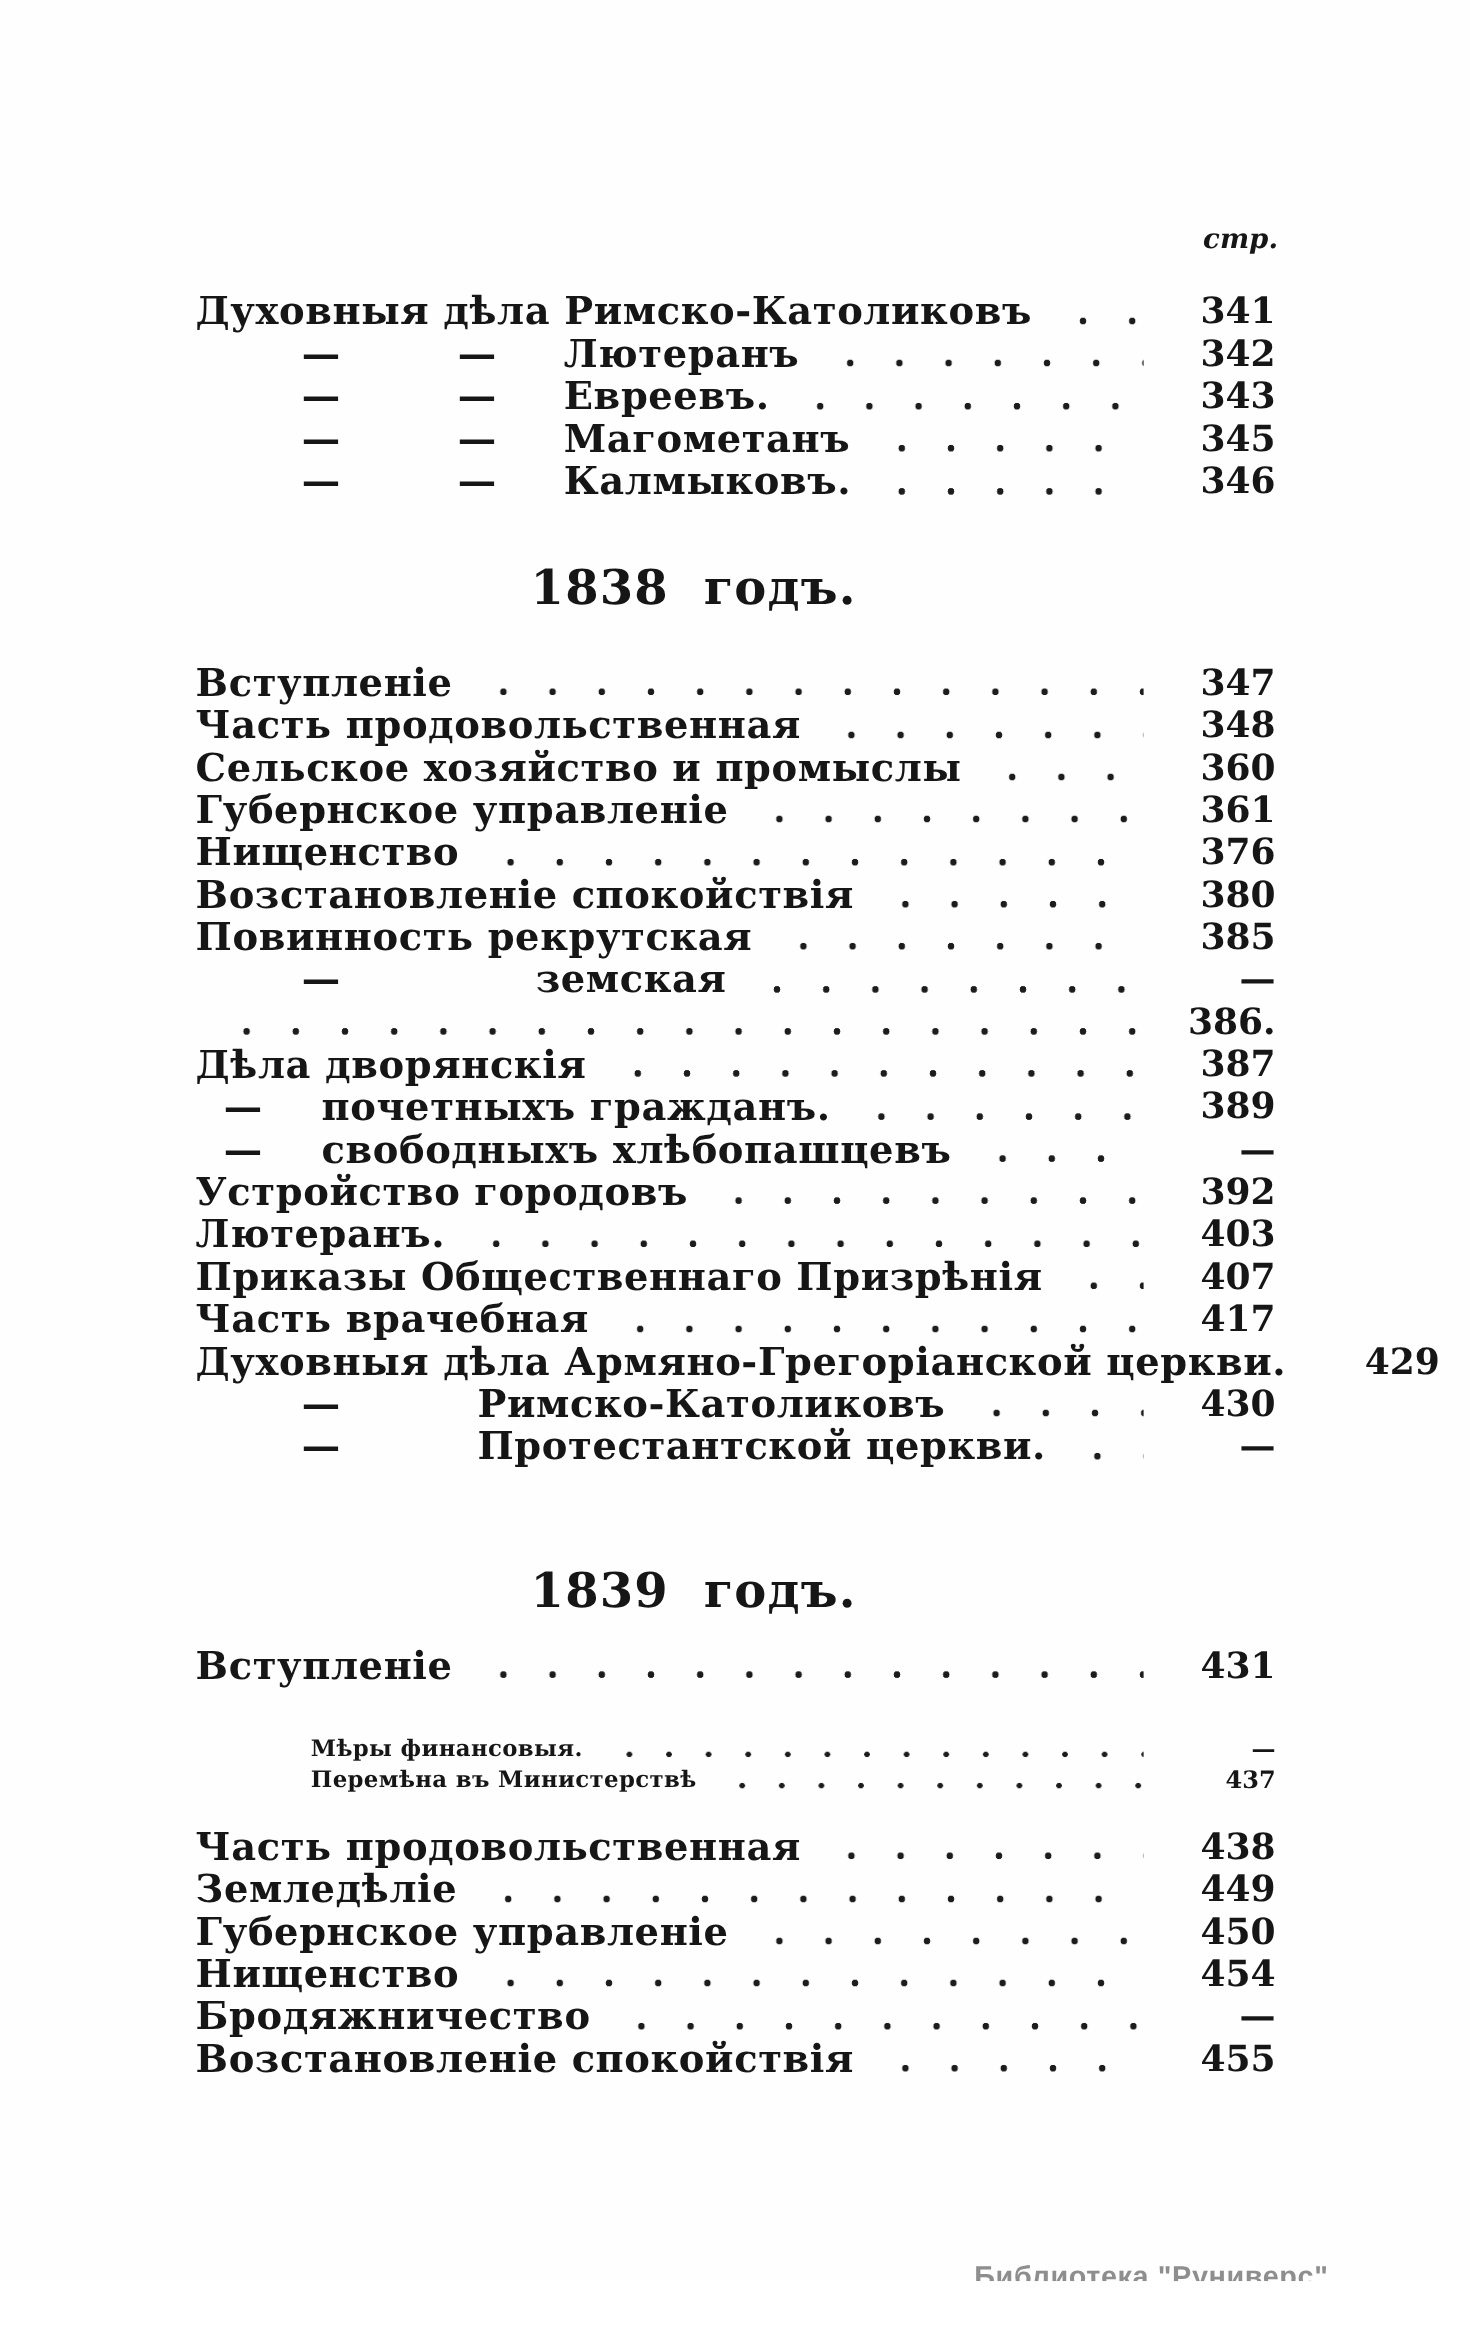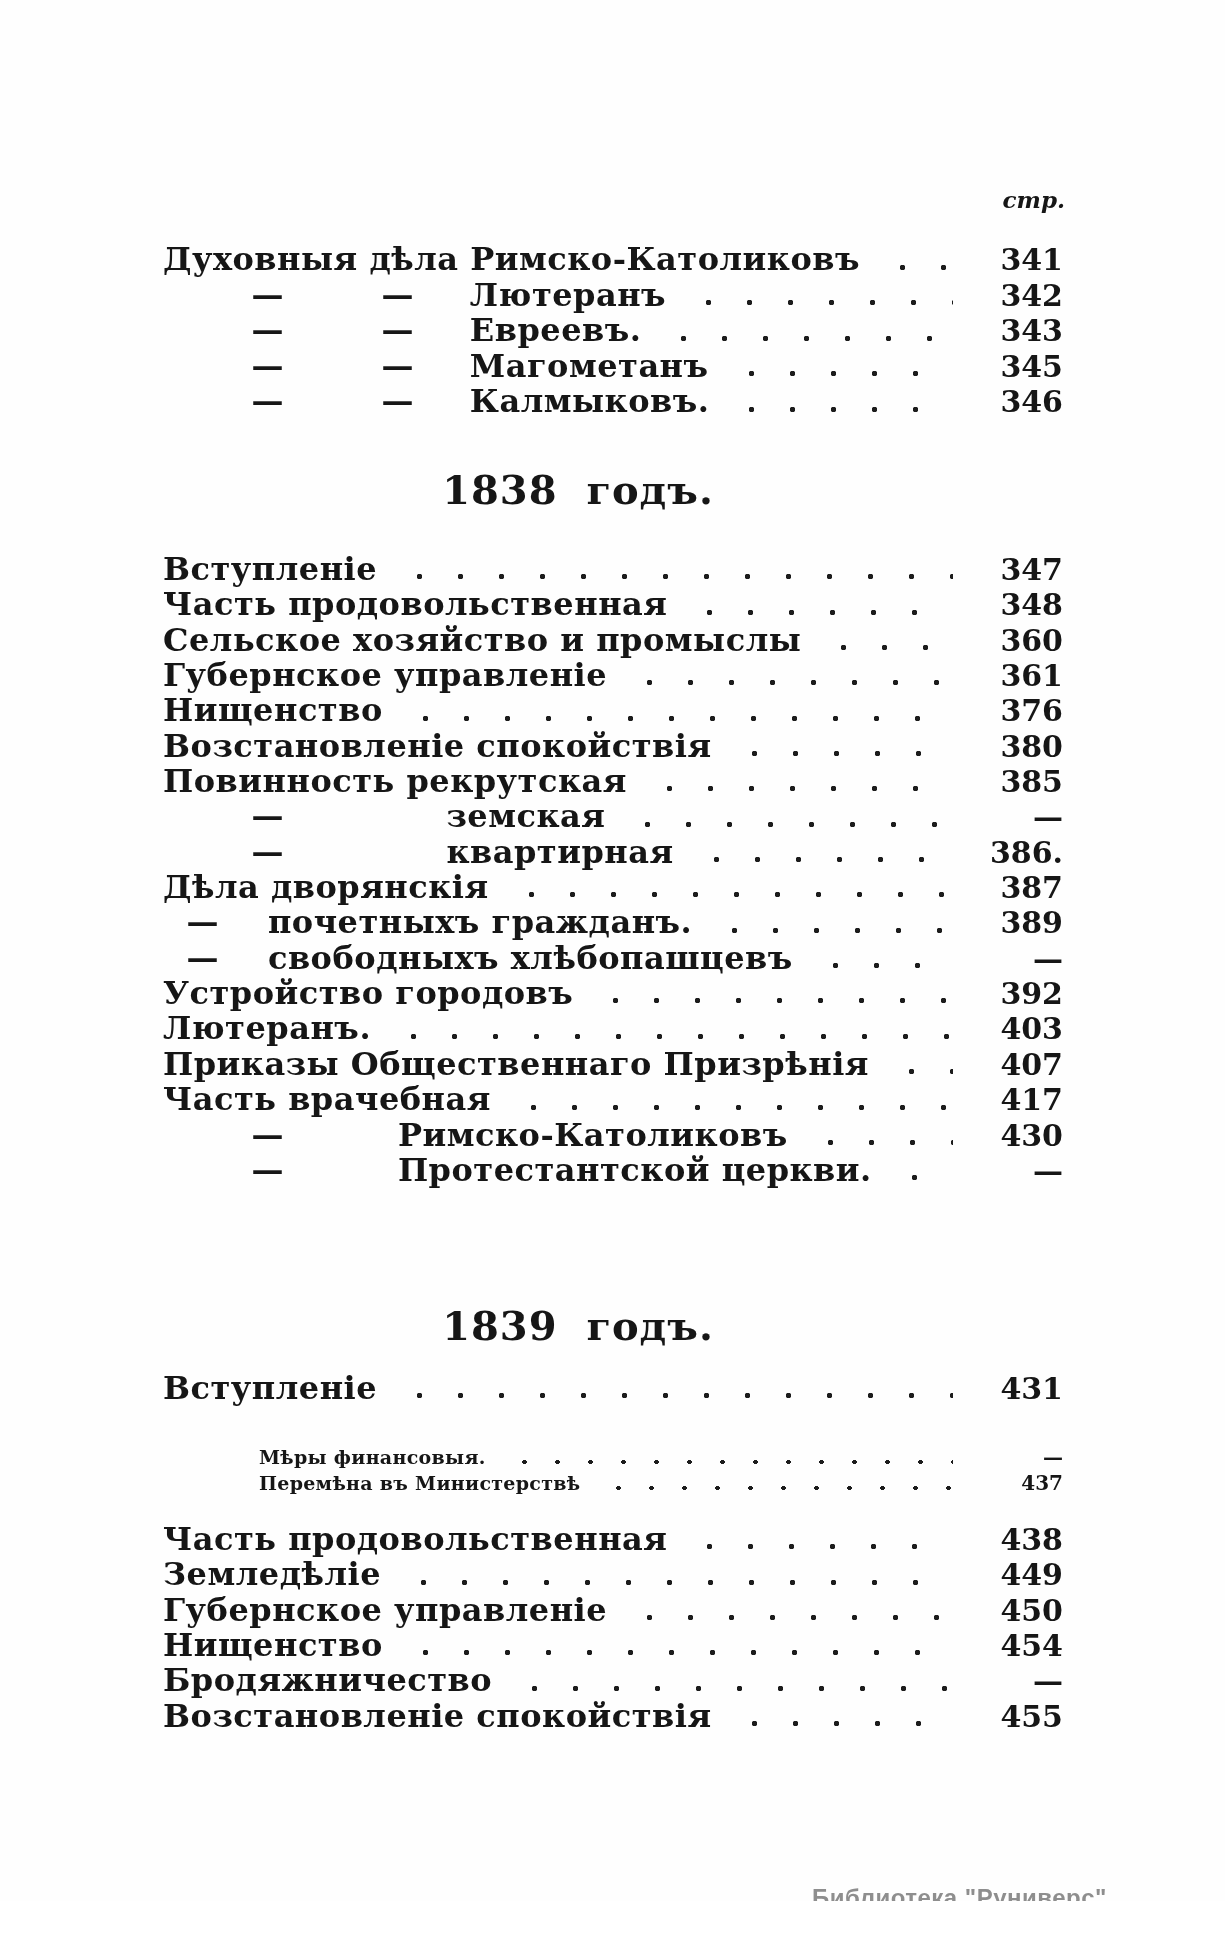--- a/index.html
+++ b/index.html
@@ -144,21 +144,20 @@
         <span class="lbl">Повинность рекрутская</span>
         <span class="leader"></span>
         <span class="num">385</span>
       </div>
     <div class="row">
         <span class="lbl">    —     земская</span>
         <span class="leader"></span>
         <span class="num">—</span>
       </div>
     <div class="row">
-        <span class="lbl">    —     квартирная</span>
         <span class="leader"></span>
         <span class="num">386.</span>
       </div>
     <div class="row">
         <span class="lbl">Дѣла дворянскія</span>
         <span class="leader"></span>
         <span class="num">387</span>
       </div>
     <div class="row">
         <span class="lbl">  —  почетныхъ гражданъ.</span>
@@ -184,20 +183,25 @@
         <span class="lbl">Приказы Общественнаго Призрѣнія</span>
         <span class="leader"></span>
         <span class="num">407</span>
       </div>
     <div class="row">
         <span class="lbl">Часть врачебная</span>
         <span class="leader"></span>
         <span class="num">417</span>
       </div>
     <div class="row">
+        <span class="lbl">Духовныя дѣла Армяно-Грегоріанской церкви.</span>
+        <span class="leader"></span>
+        <span class="num">429</span>
+      </div>
+    <div class="row">
         <span class="lbl">    —    Римско-Католиковъ</span>
         <span class="leader"></span>
         <span class="num">430</span>
       </div>
     <div class="row">
         <span class="lbl">    —    Протестантской церкви.</span>
         <span class="leader"></span>
         <span class="num">—</span>
       </div>
   </div>

